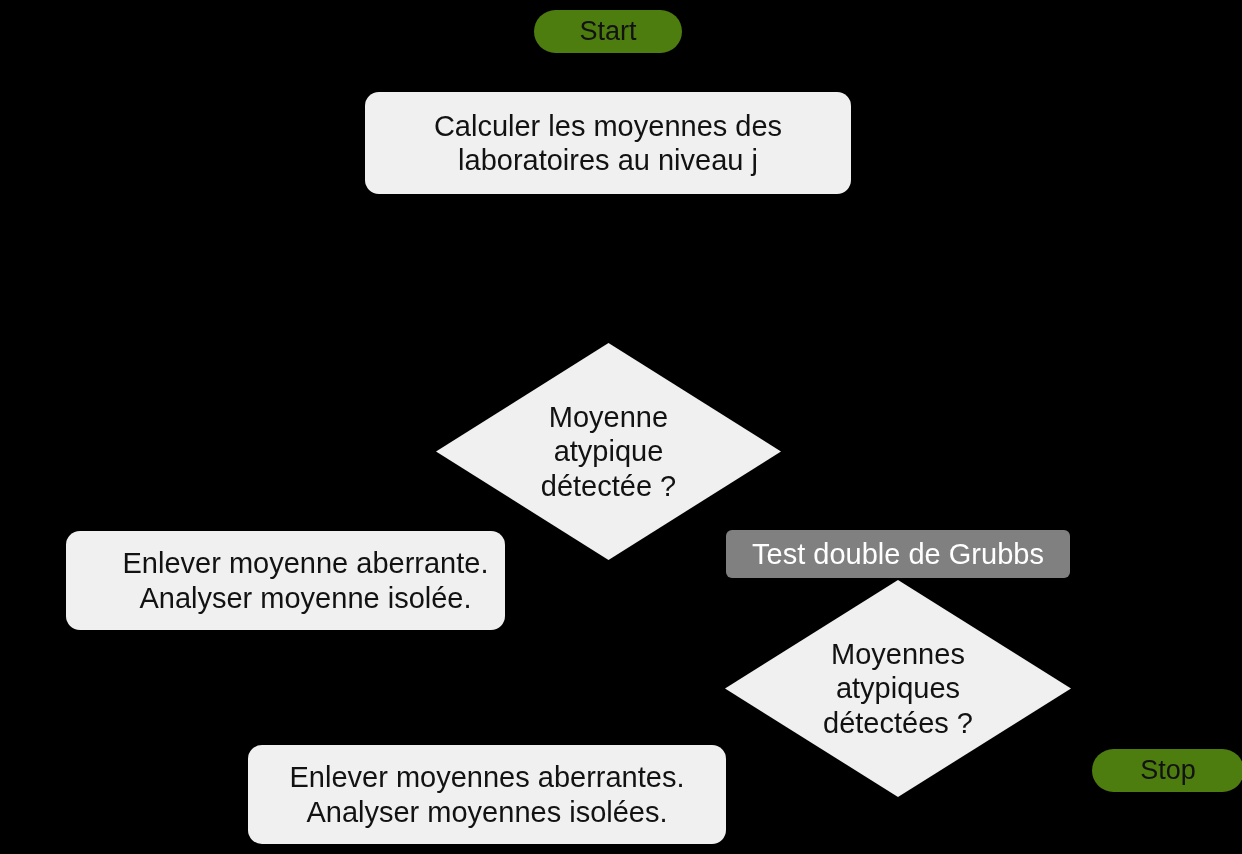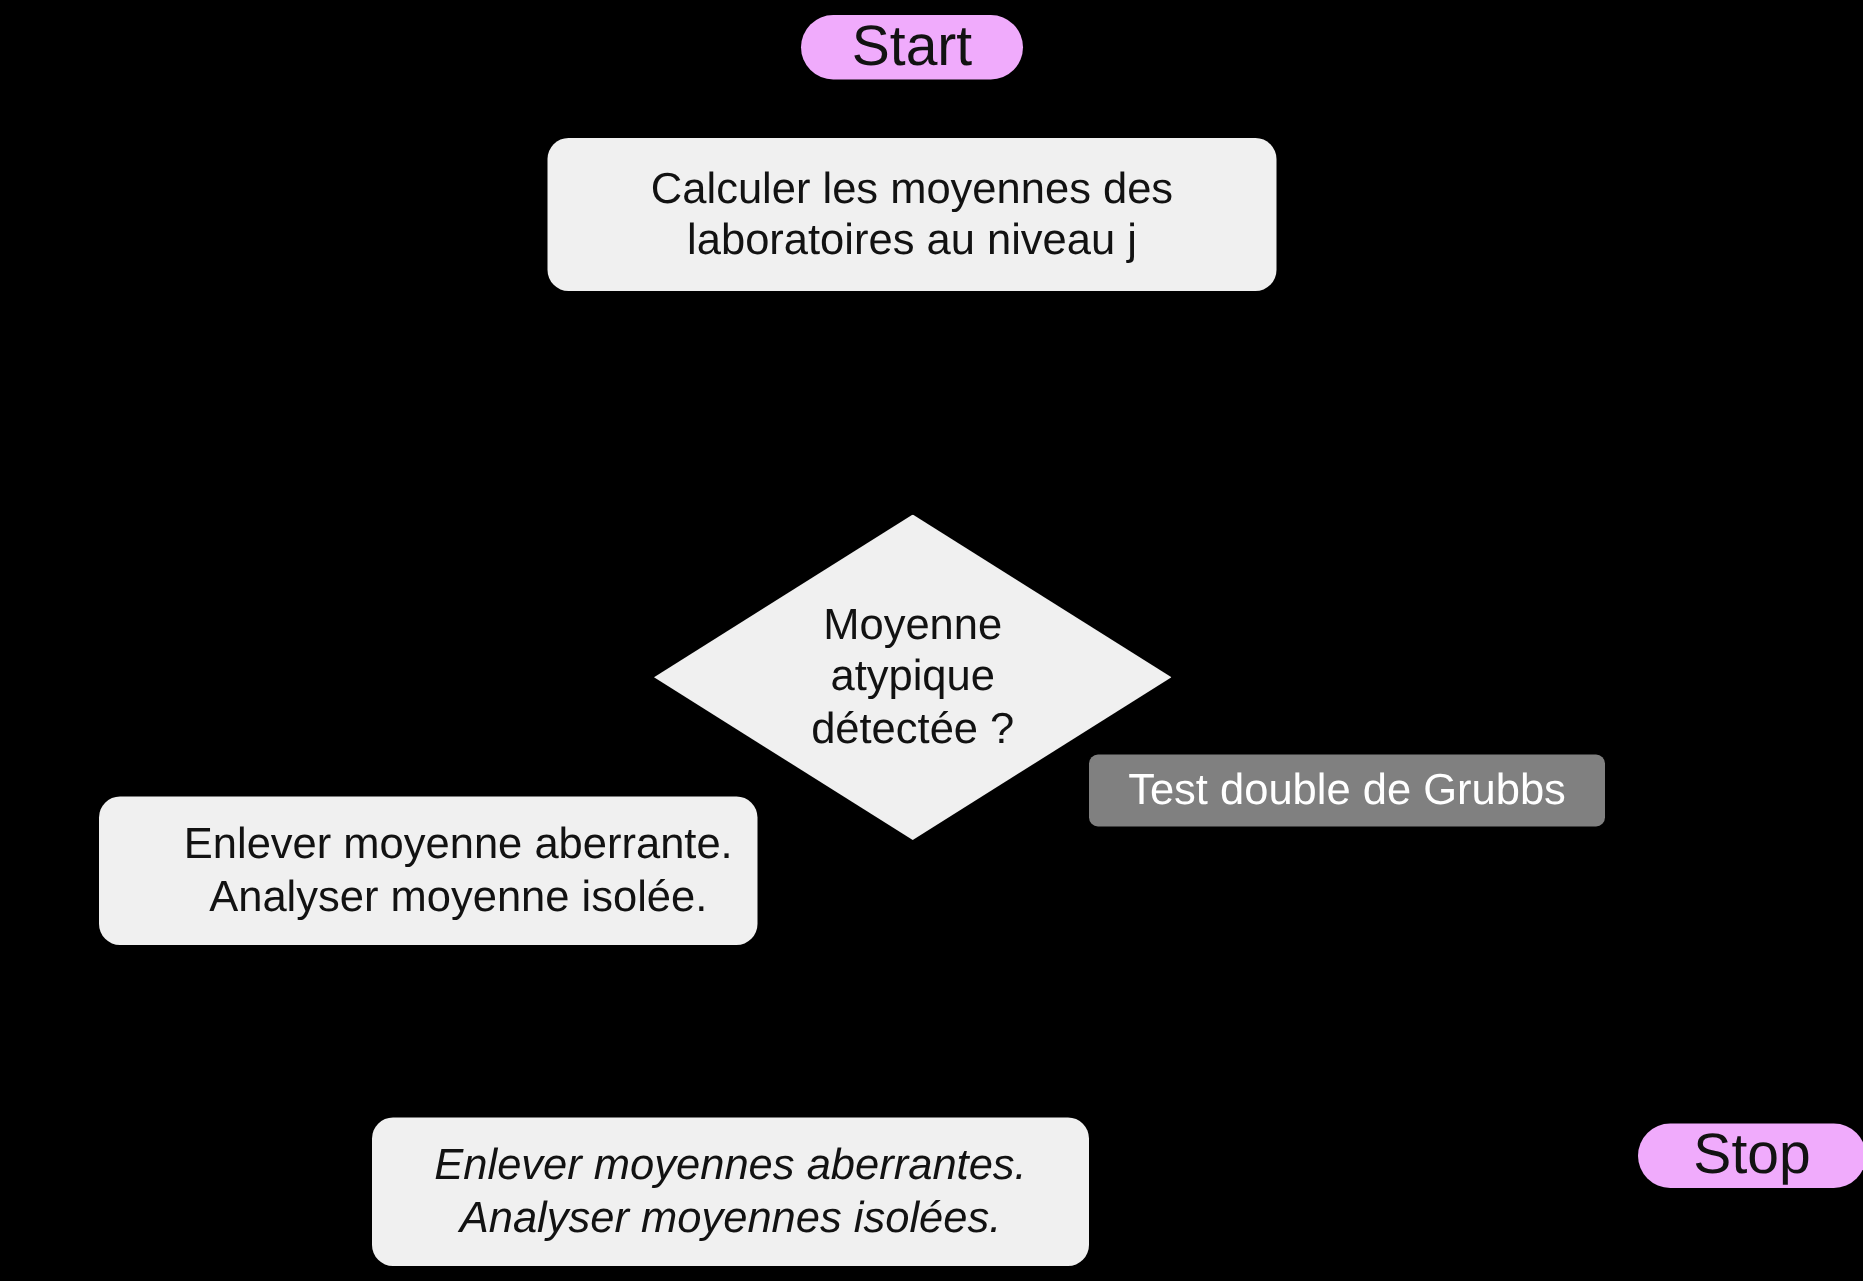--- a/index.html
+++ b/index.html
@@ -26,23 +26,23 @@
     align-items: center;
     justify-content: center;
     text-align: center;
     color: #121212;
     line-height: 1.18;
     white-space: pre-line;
   }
 
   
   .terminator {
-    background: #f0abfc;
+    background: #4d7c0f;
     border-radius: 999px;
-    font-size: 38px;
+    font-size: 27px;
   }
 
   
   .process {
     background: #f0f0f0;
     border-radius: 14px;
     font-size: 29px;
   }
 
   
@@ -109,21 +109,27 @@
   <div class="decision" style="left:436px; top:343px; width:345px; height:217px;">
     <div class="shape"></div>
     <div class="dtext">Moyenne
 atypique
 détectée ?</div>
   </div>
 
   <div class="node process" style="left:66px; top:531px; width:439px; height:99px;padding-left:40px;">Enlever moyenne aberrante.
 Analyser moyenne isolée.</div>
 
-  <div class="node annotation" style="left:726px; top:503px; width:344px; height:48px;">Test double de Grubbs</div>
+  <div class="node annotation" style="left:726px; top:530px; width:344px; height:48px;">Test double de Grubbs</div>
 
+  <div class="decision" style="left:725px; top:580px; width:346px; height:217px;">
+    <div class="shape"></div>
+    <div class="dtext">Moyennes
+atypiques
+détectées ?</div>
+  </div>
 
-  <div class="node process" style="left:248px; top:745px; width:478px; height:99px;font-style:italic;">Enlever moyennes aberrantes.
+  <div class="node process" style="left:248px; top:745px; width:478px; height:99px;">Enlever moyennes aberrantes.
 Analyser moyennes isolées.</div>
 
   <div class="node terminator" style="left:1092px; top:749px; width:152px; height:43px;">Stop</div>
 
 </div>
 
 </body></html>

